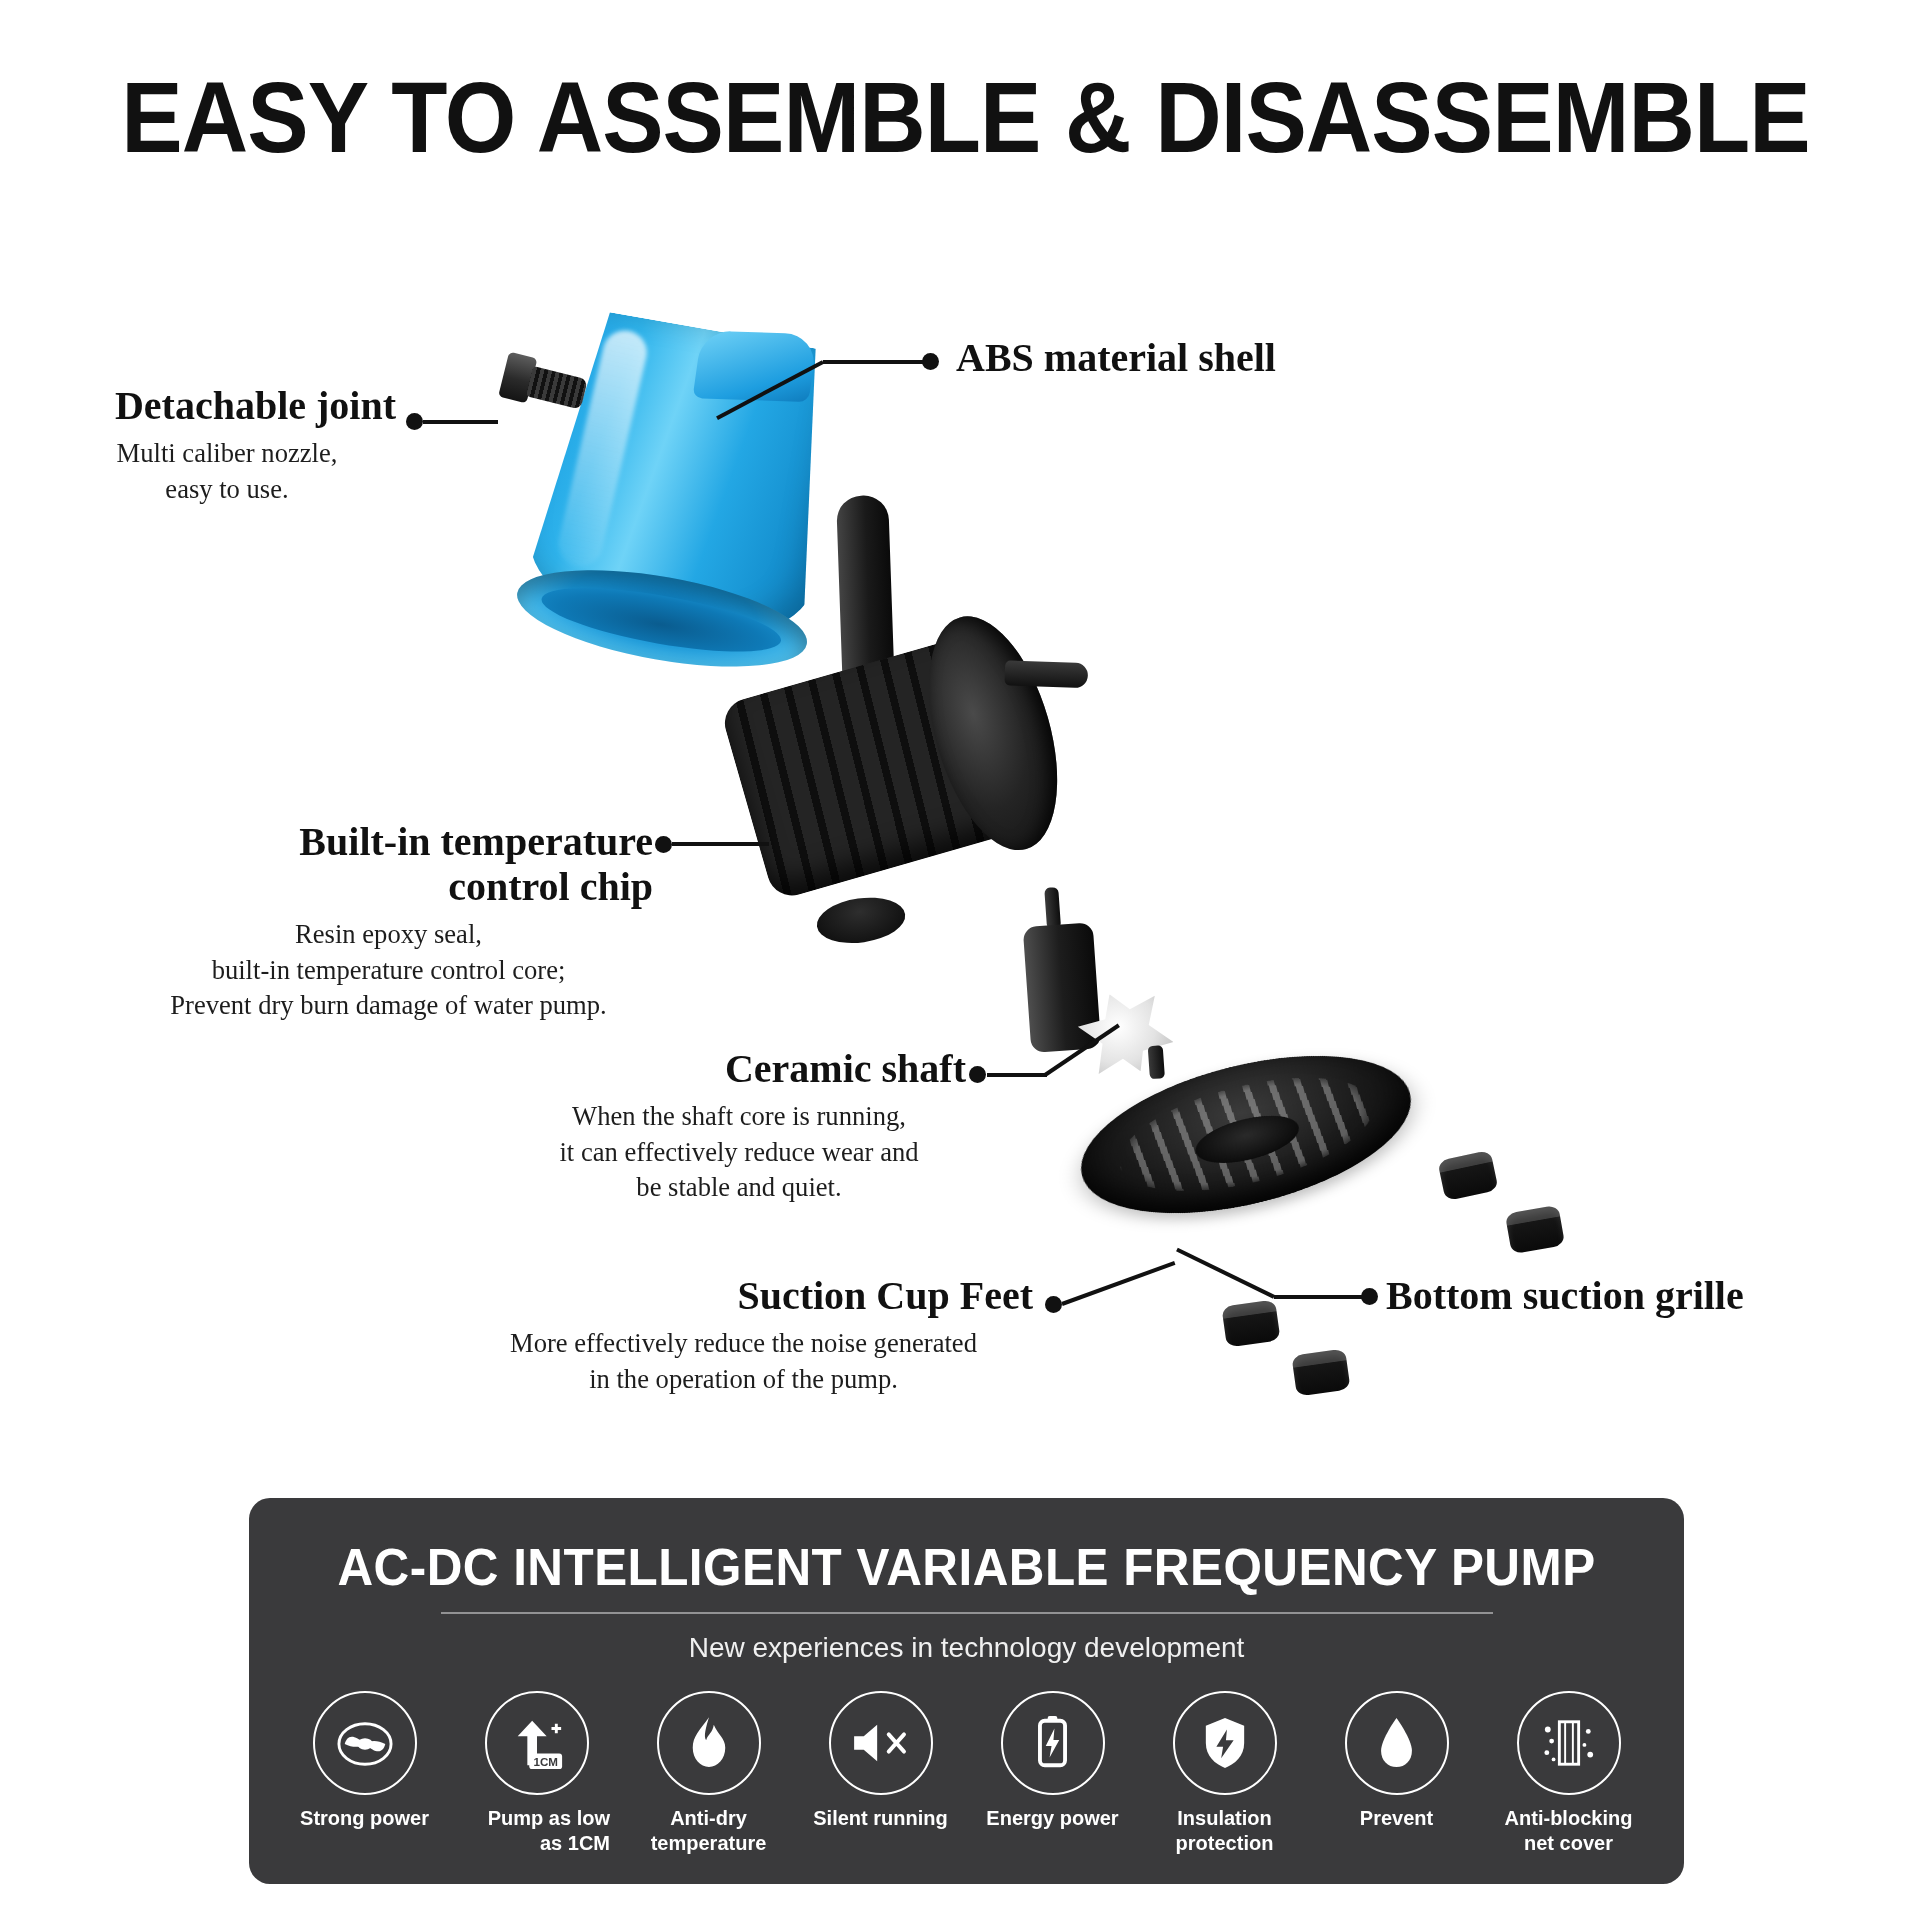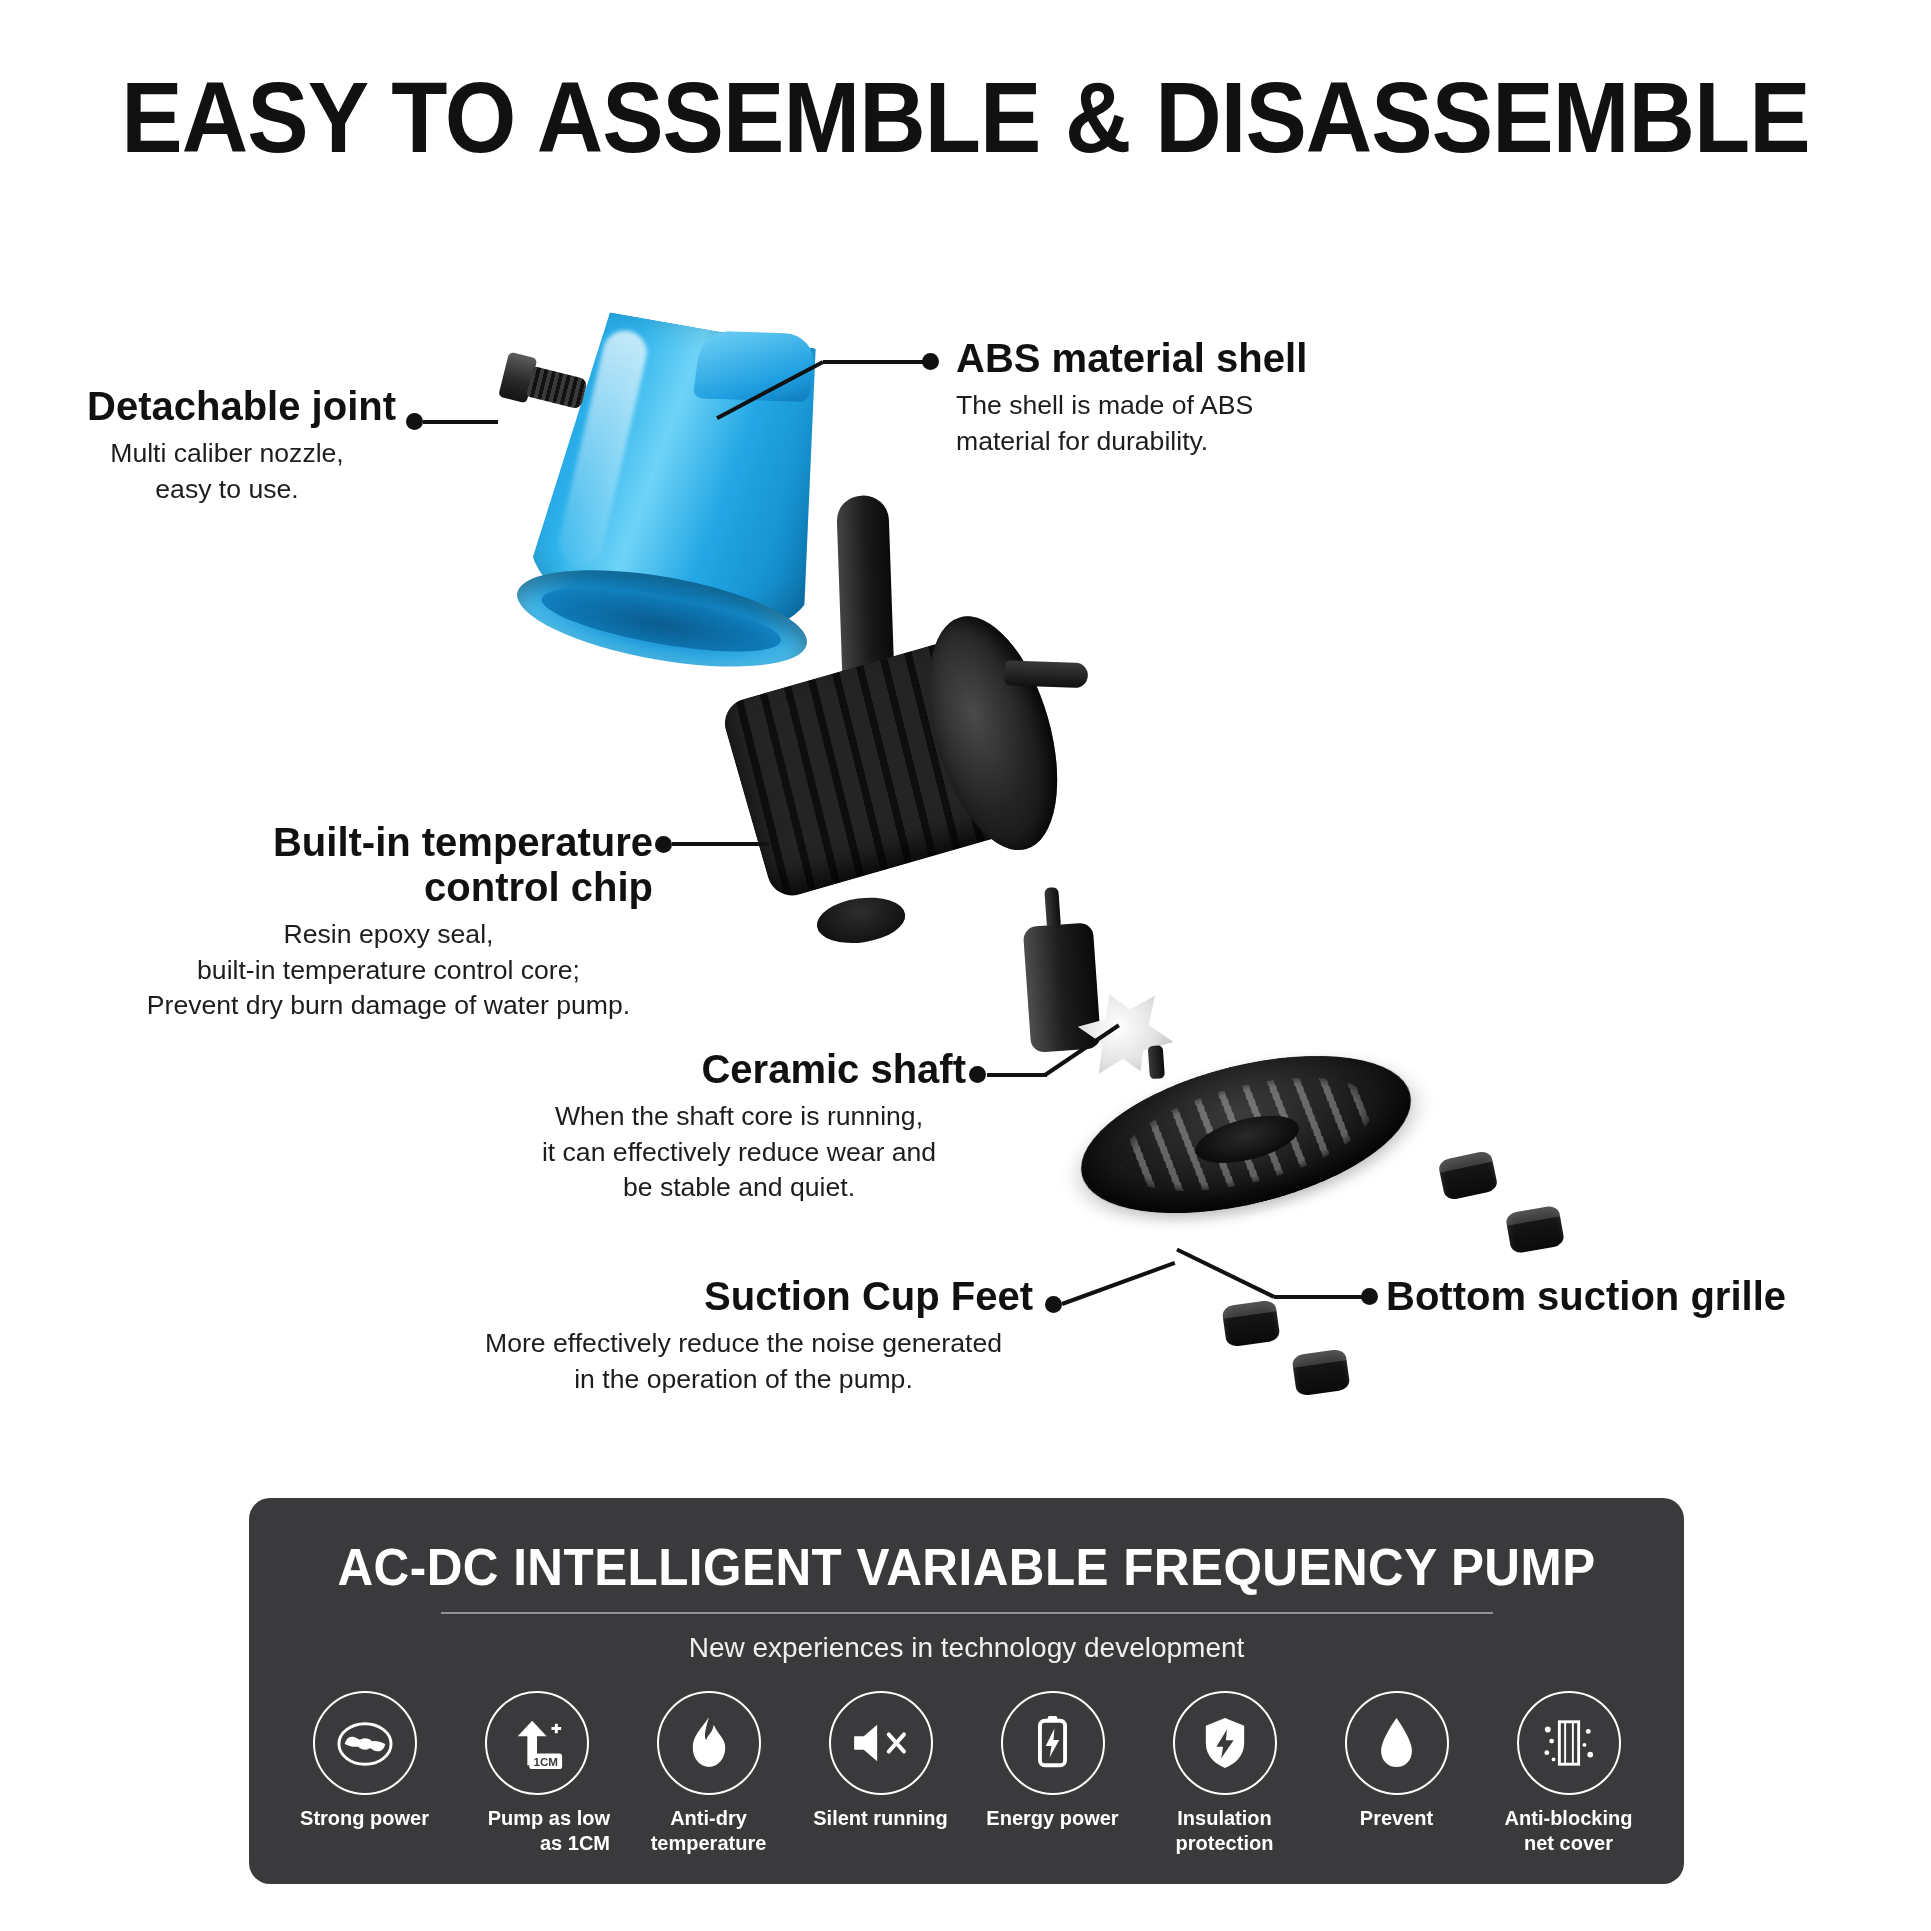--- a/index.html
+++ b/index.html
@@ -258,21 +258,21 @@
     border-radius: 11.6px / 9.7px;
     background: linear-gradient(180deg,#3d3d3d 0 28%, #161616 30%, #0a0a0a 100%);
     box-shadow: inset 0 5.8px 7.7px rgba(255,255,255,.12);
   }
   .fc1 { left: 1441px; top: 1155px; transform: rotate(-12deg); }
   .fc2 { left: 1508px; top: 1209px; transform: rotate(-10deg); }
   .fc3 { left: 1224px; top: 1303px; transform: rotate(-8deg); }
   .fc4 { left: 1294px; top: 1352px; transform: rotate(-8deg); }
 
   
-  .callout { position: absolute; }
+  .callout { position: absolute; font-family: Liberation Serif, serif; }
   .callout .title {
     font-size: 40px;
     font-weight: bold;
     color: #111;
     line-height: 1.12;
     white-space: nowrap;
   }
   .callout .desc {
     font-size: 26.6px;
     color: #1d1d1d;
@@ -430,22 +430,20 @@
 </div>
 
 <div class="callout left" style="left:58px; top:384px; width:338px;">
   <div class="title">Detachable joint</div>
   <div class="desc" style="white-space:pre-line; text-align:center;">Multi caliber nozzle,
 easy to use.</div>
 </div>
 
 <div class="callout right" style="left:956px; top:336px; width:406px;">
   <div class="title">ABS material shell</div>
-  <div class="desc" style="white-space:pre-line;">The shell is made of ABS
-material for durability.</div>
 </div>
 
 <div class="callout center" style="left:124px; top:820px; width:529px;">
   <div class="title" style="white-space:pre-line; text-align:right;">Built-in temperature
 control chip</div>
   <div class="desc" style="white-space:pre-line;">Resin epoxy seal,
 built-in temperature control core;
 Prevent dry burn damage of water pump.</div>
 </div>
 

